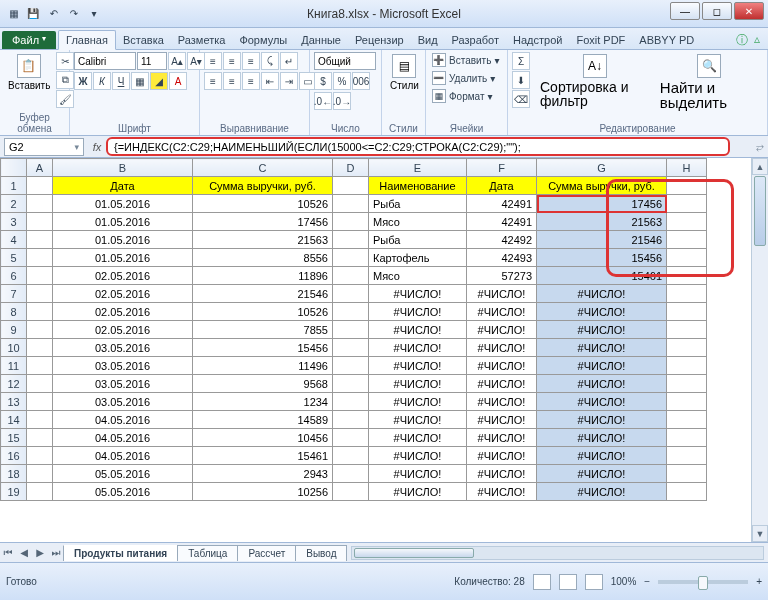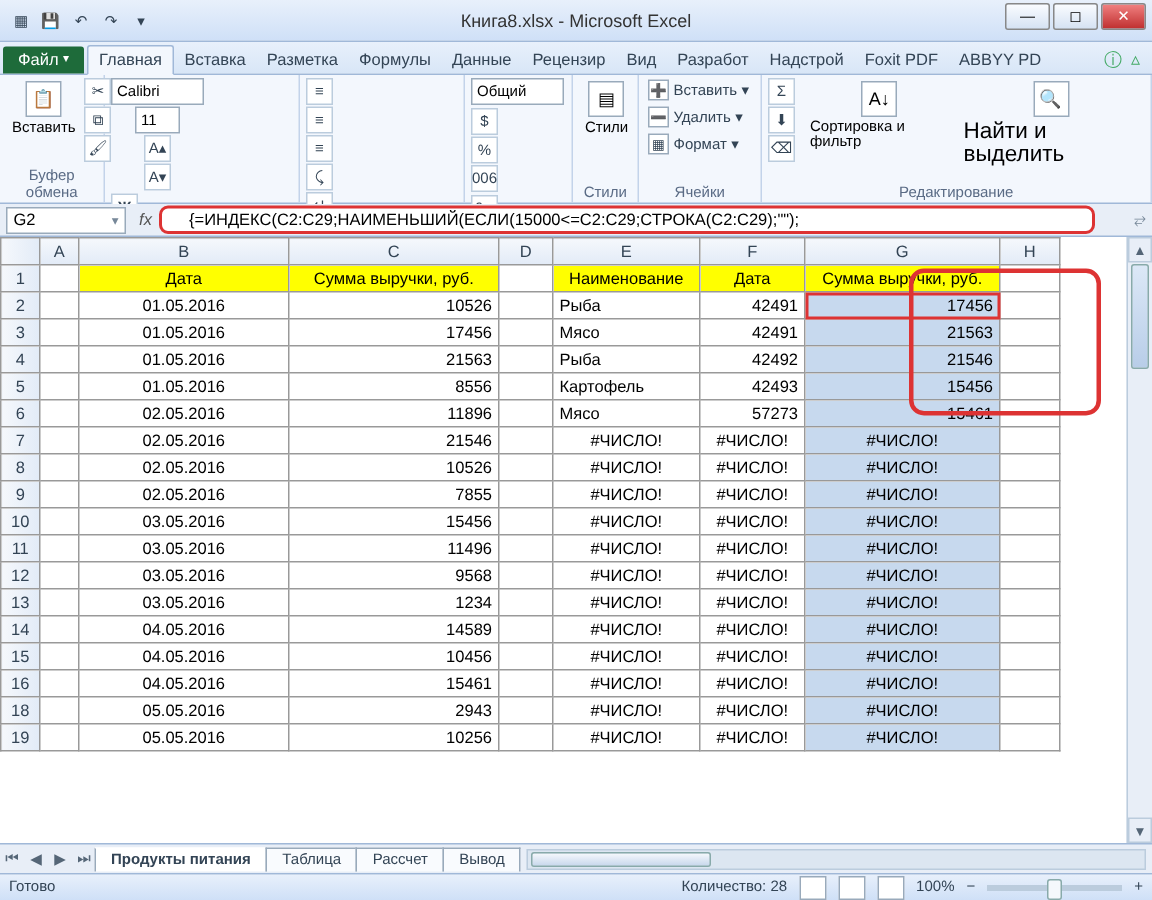--- a/index.html
+++ b/index.html
@@ -23,32 +23,32 @@
   .ribtabs .right { margin-left: auto; display: flex; gap: 6px; padding-right: 8px; color: #4a6; font-size: 12px; }
 
   
   .ribbon { height: 86px; background: #f3f7fd; border-bottom: 1px solid #a0b8d8; display: flex; font-size: 10px; }
   .group { border-right: 1px solid #c3d3ea; padding: 2px 4px 0 4px; display: flex; flex-direction: column; }
   .group .gbody { flex: 1; display: flex; gap: 2px; align-items: flex-start; }
   .group .glabel { text-align: center; color: #5a6b85; font-size: 10px; padding: 1px 0; }
   .bigbtn { display: flex; flex-direction: column; align-items: center; gap: 2px; padding: 2px 4px; font-size: 10px; }
   .bigbtn .ic { width: 24px; height: 24px; border: 1px solid #9ab; background: #fff; display: flex; align-items: center; justify-content: center; font-size: 12px; }
   .col { display: flex; flex-direction: column; gap: 1px; }
-  .row { display: flex; gap: 1px; align-items: center; flex-direction: column; }
+  .row { display: flex; gap: 1px; align-items: center; }
   .sbtn { width: 18px; height: 18px; border: 1px solid #bcd; background: #fff; display: flex; align-items: center; justify-content: center; font-size: 10px; color: #345; }
   .combo { height: 18px; border: 1px solid #9ab; background: #fff; font-size: 10px; padding: 0 3px; display: flex; align-items: center; }
   .menuline { font-size: 10px; color: #345; padding: 1px 2px; display: flex; align-items: center; gap: 3px; white-space: nowrap; }
   .menuline .ic2 { width: 14px; height: 14px; border: 1px solid #9ab; background: #fff; display: inline-flex; align-items: center; justify-content: center; font-size: 9px; }
 
   
   .fxbar { height: 22px; background: #e8eef7; border-bottom: 1px solid #a0b8d8; display: flex; align-items: center; }
   .namebox { width: 80px; height: 18px; border: 1px solid #9ab; background: #fff; margin: 0 4px; font-size: 11px; padding: 0 4px; display: flex; align-items: center; }
   .namebox::after { content: "▾"; margin-left: auto; color: #789; font-size: 9px; }
   .fxicon { width: 18px; height: 18px; display: flex; align-items: center; justify-content: center; font-style: italic; font-size: 11px; color: #555; }
-  .formula { flex: 1; height: 19px; border: 2px solid #d33; border-radius: 6px; background: #fff; font-size: 11px; padding: 0 18px; display: flex; align-items: center; margin-right: 22px; overflow: hidden; white-space: nowrap; }
+  .formula { flex: 1; height: 19px; border: 2px solid #d33; border-radius: 6px; background: #fff; font-size: 11px; padding: 0 6px; display: flex; align-items: center; margin-right: 22px; overflow: hidden; white-space: nowrap; }
   .fxexpand { width: 16px; color: #789; font-size: 10px; text-align: center; }
 
   
   .gridwrap { flex: 1; display: flex; overflow: hidden; background: #fff; position: relative; }
   .grid { flex: 1; overflow: hidden; }
   table { border-collapse: collapse; table-layout: fixed; }
   th, td { border: 1px solid #d0d7e5; font-size: 11px; height: 18px; padding: 0 4px; overflow: hidden; white-space: nowrap; }
   th { background: linear-gradient(#f5f8fc,#e2ebf7); color: #345; font-weight: normal; text-align: center; }
   th.rowh { width: 26px; background: linear-gradient(to right,#f5f8fc,#e2ebf7); }
   .hdr { background: #ffff00; text-align: center; font-weight: normal; }
@@ -65,21 +65,21 @@
   
   .sheettabs { height: 20px; background: #e8eef7; border-top: 1px solid #a0b8d8; display: flex; align-items: center; font-size: 10px; }
   .sheettabs .nav { display: flex; }
   .sheettabs .nav span { width: 16px; text-align: center; color: #567; }
   .stab { padding: 2px 10px; border: 1px solid #9ab; background: #f9fbfe; margin-left: -1px; border-bottom: none; color: #345; }
   .stab.active { background: #fff; font-weight: bold; border-top: 1px solid #fff; }
   .hscroll { flex: 1; margin: 0 4px; height: 14px; background: #dce6f1; border: 1px solid #bcd; position: relative; }
   .hscroll .thumb { position: absolute; left: 2px; top: 1px; bottom: 1px; width: 120px; background: linear-gradient(#f5f8fc,#c8d8ec); border: 1px solid #8aa; border-radius: 2px; }
 
   
-  .status { height: 18px; background: linear-gradient(#e8f0fb,#cfe0f7); border-top: 1px solid #a0b8d8; display: flex; align-items: center; font-size: 10px; color: #345; padding: 0 6px; gap: 30px; }
+  .status { height: 38px; background: linear-gradient(#e8f0fb,#cfe0f7); border-top: 1px solid #a0b8d8; display: flex; align-items: center; font-size: 10px; color: #345; padding: 0 6px; gap: 30px; }
   .status .right { margin-left: auto; display: flex; align-items: center; gap: 8px; }
   .viewbtn { width: 18px; height: 16px; border: 1px solid #9ab; background: #fff; }
   .zoomslider { width: 90px; height: 4px; background: #bcd; position: relative; }
   .zoomslider::after { content: ""; position: absolute; left: 40px; top: -4px; width: 8px; height: 12px; background: #f5f8fc; border: 1px solid #8aa; border-radius: 2px; }
 
   .callout { position: absolute; border: 3px solid #d33; border-radius: 10px; pointer-events: none; }
 </style>
 </head>
 <body>
 
@@ -213,21 +213,21 @@
 
     <div class="group" style="flex:1">
       <div class="gbody">
         <div class="col" style="margin-right:4px">
           <div class="sbtn">Σ</div>
           <div class="sbtn">⬇</div>
           <div class="sbtn">⌫</div>
         </div>
         <div class="bigbtn">
           <div class="ic">A↓</div>
-          <span style="font-size:10px;line-height:1">Сортировка и фильтр</span>
+          <span style="font-size:14px;line-height:1">Сортировка и фильтр</span>
         </div>
         <div class="bigbtn">
           <div class="ic">🔍</div>
           <span style="font-size:15px;line-height:1">Найти и выделить</span>
         </div>
       </div>
       <div class="glabel">Редактирование</div>
     </div>
   </div>
 

